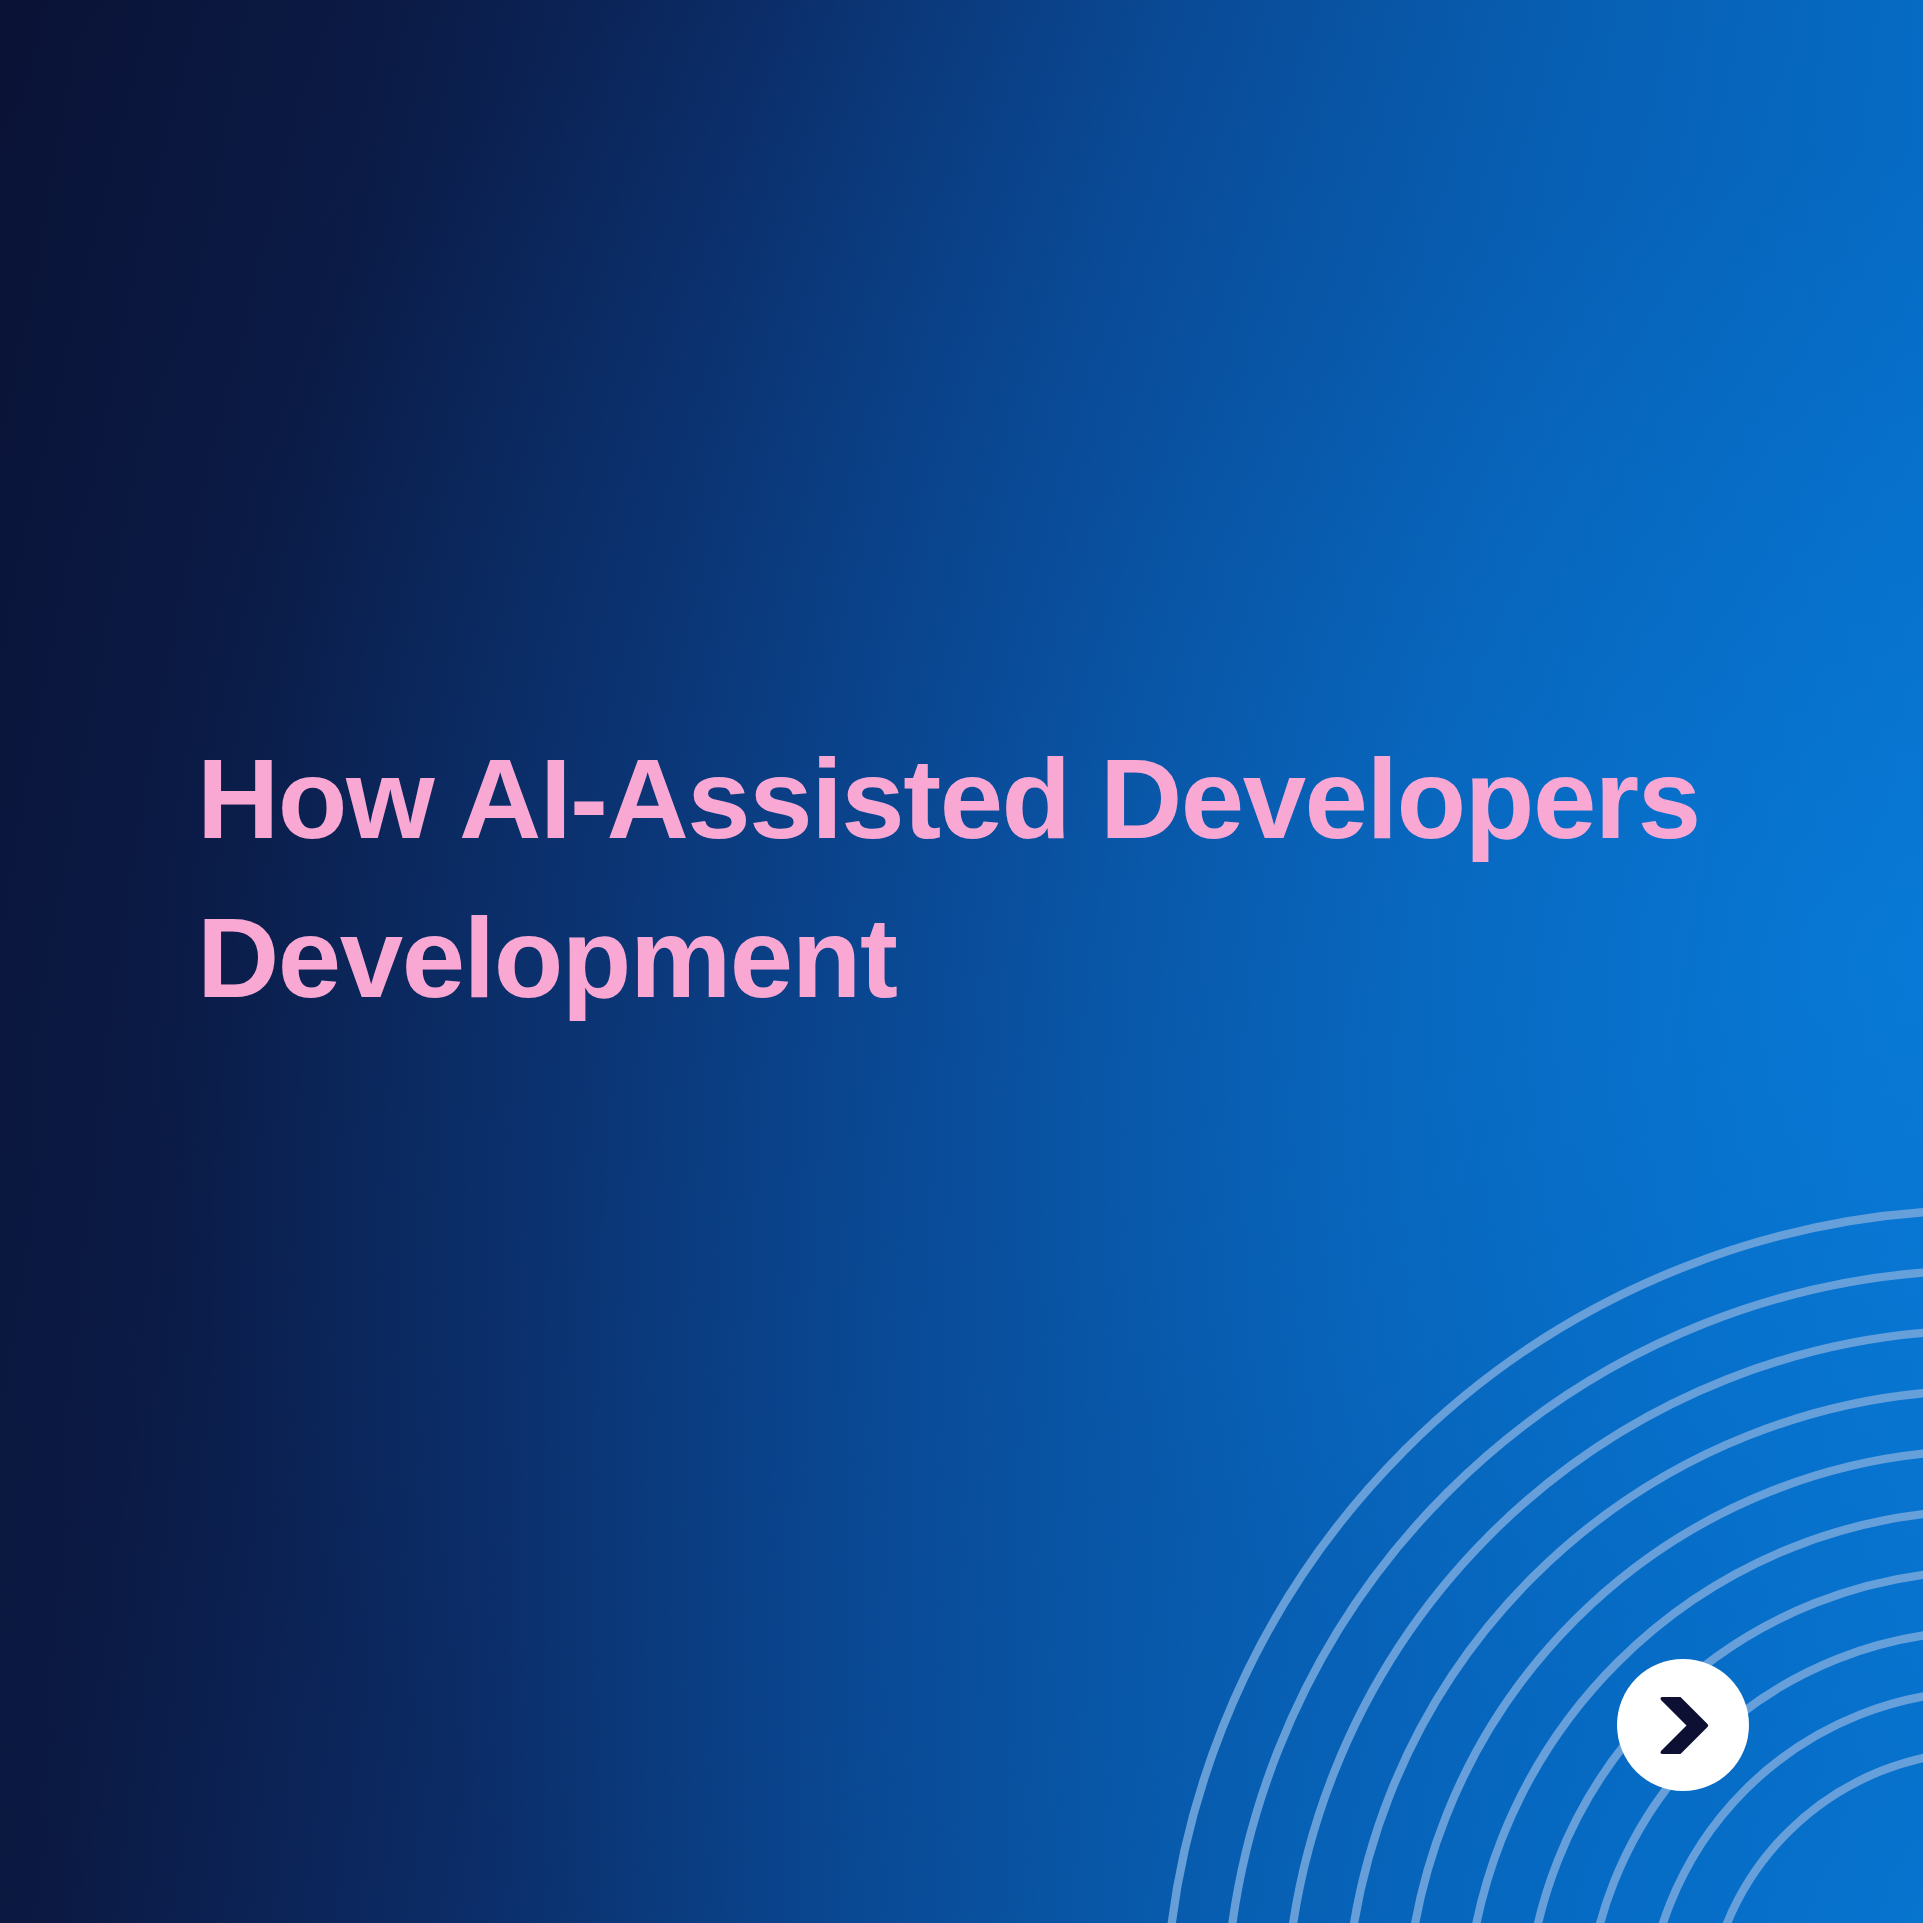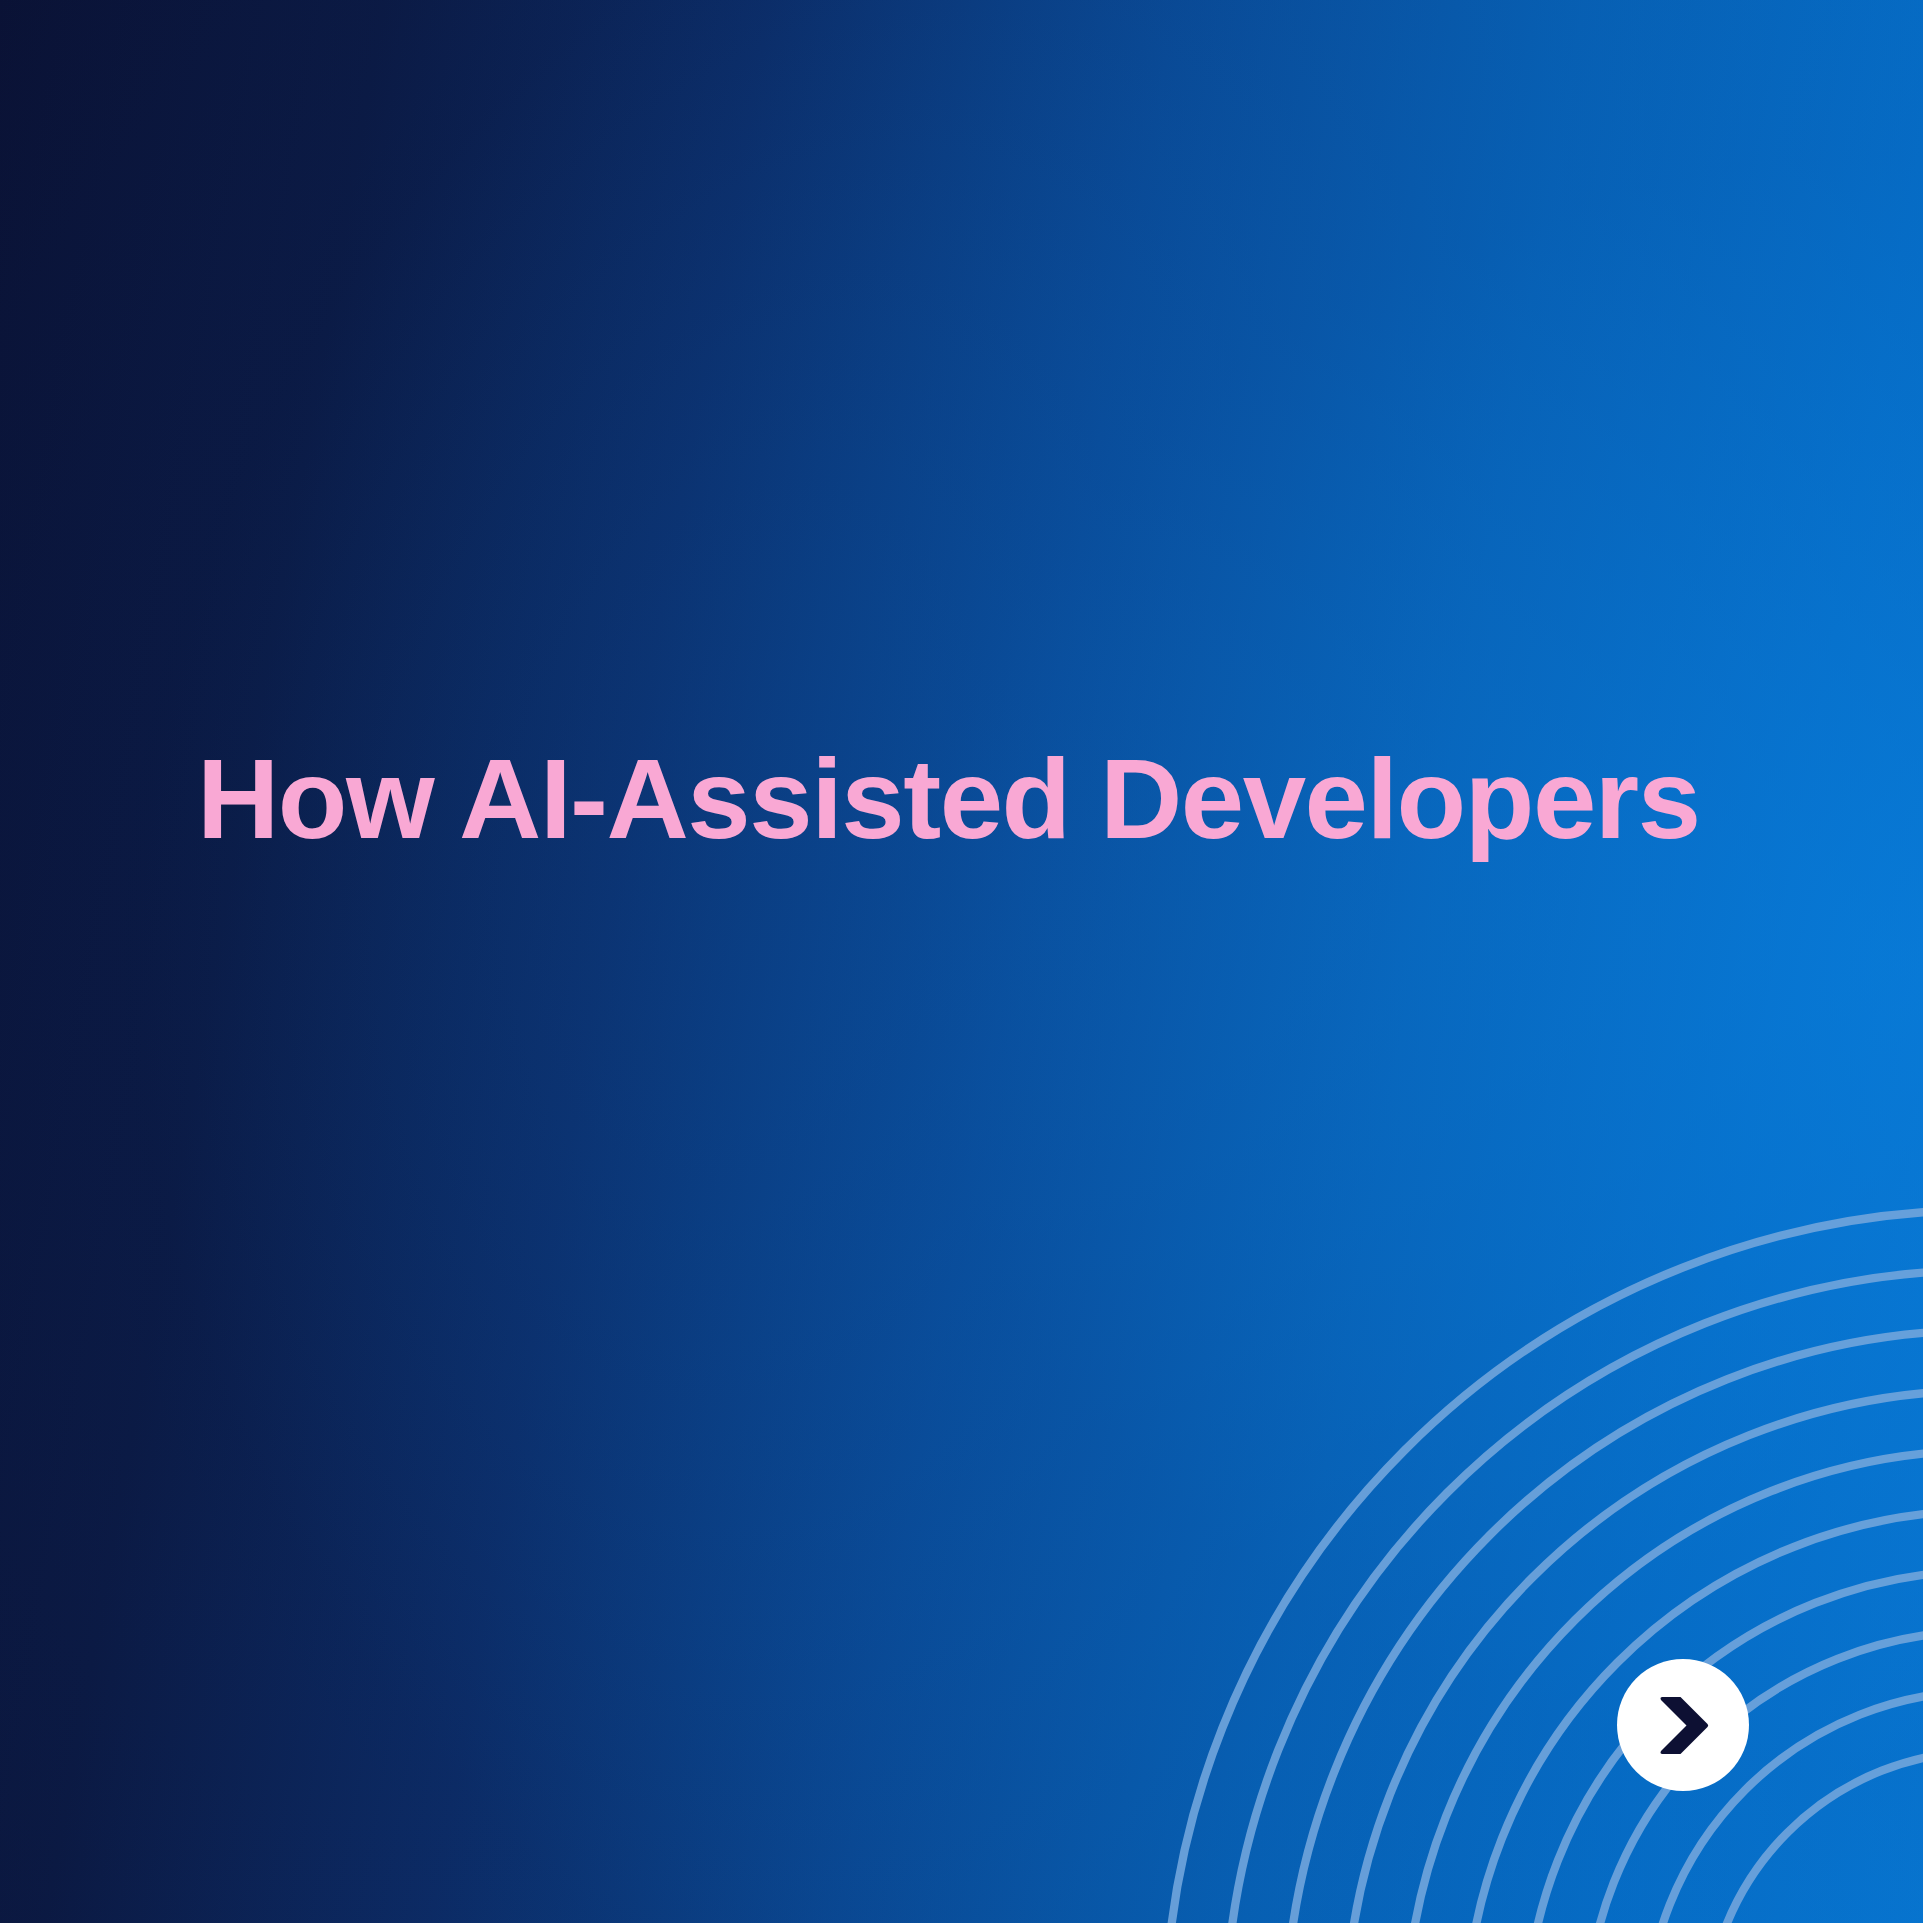--- a/index.html
+++ b/index.html
@@ -108,20 +108,21 @@
         <circle cx="2640" cy="2700" r="610"></circle>
         <circle cx="2640" cy="2700" r="530"></circle>
         <circle cx="2640" cy="2700" r="450"></circle>
         <circle cx="2640" cy="2700" r="370"></circle>
       </g>
     </svg>
   </div>
 
   <h1 id="headline">
     <span class="hl-line">How AI-Assisted Developers</span>
+    <span class="hl-line">Development</span>
   </h1>
 
   <button id="next-button">
     <span>
       <svg viewBox="0 0 72 84" xmlns="http://www.w3.org/2000/svg" aria-hidden="true">
         <path d="M6 4 L30 4 L66 40 Q68 42 66 44 L30 80 L6 80 Q2 80 4 76 L38 42 L4 8 Q2 4 6 4 Z" fill="#0D1033"></path>
       </svg>
     </span>
   </button>
 

